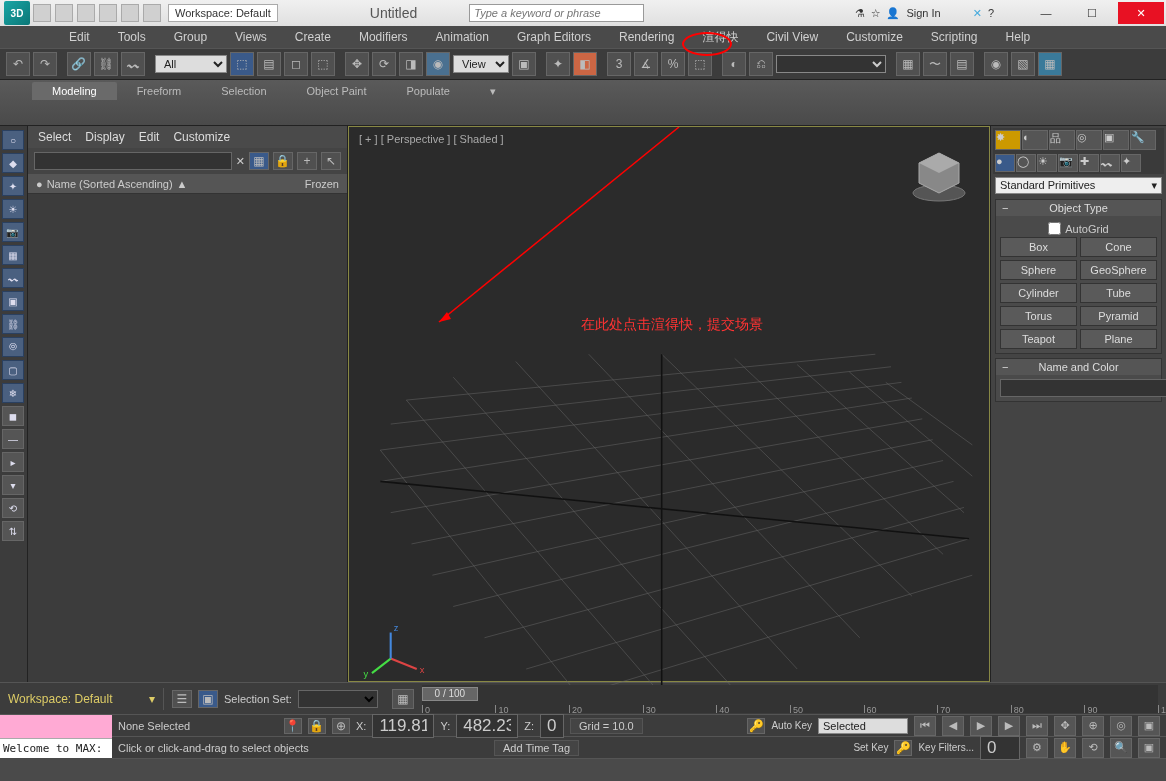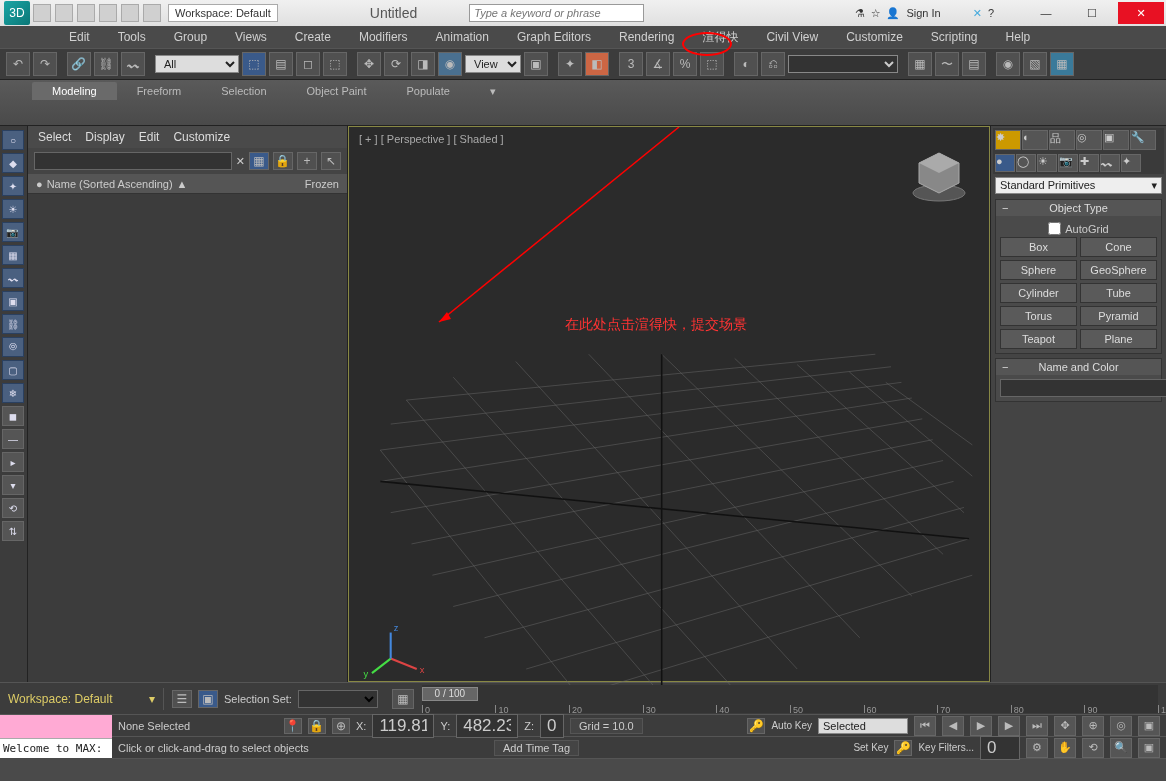--- a/index.html
+++ b/index.html
@@ -1,19 +1,19 @@
 <!DOCTYPE html>
 <html><head>
 <meta charset="utf-8">
 <style>
 * { margin: 0; padding: 0; box-sizing: border-box; font-family: "Segoe UI", Tahoma, sans-serif; }
 body { width: 1166px; height: 781px; background: #4a4a4a; overflow: hidden; position: relative; font-size: 11px; color: #ccc; }
 
 .titlebar { height: 26px; background: linear-gradient(#f0f0f0,#e0e0e0); display: flex; align-items: center; color: #333; gap: 2px; padding-left: 4px; }
-.titlebar .logo { width: 26px; height: 24px; background: linear-gradient(135deg,#1aa5a5,#0b7777); border-radius: 2px; display: flex; align-items: center; justify-content: center; color: white; font-weight: normal; font-size: 12px; }
+.titlebar .logo { width: 26px; height: 24px; background: linear-gradient(135deg,#1aa5a5,#0b7777); border-radius: 2px; display: flex; align-items: center; justify-content: center; color: white; font-weight: bold; font-size: 10px; }
 .titlebar .small-icon { width: 18px; height: 18px; background: #d0d0d0; border: 1px solid #aaa; display: inline-block; margin: 0 1px; }
 .titlebar .ws-label { font-size: 11px; padding: 2px 6px; border: 1px solid #aaa; background: white; margin-left: 4px; }
 .titlebar .title-text { flex: 0 0 auto; margin-left: 90px; font-size: 14px; color: #555; }
 .titlebar .search-box { border: 1px solid #999; width: 175px; height: 18px; padding: 0 4px; font-style: italic; color: #888; font-size: 11px; margin-left: 50px; }
 .titlebar .right-icons { margin-left: auto; display: flex; align-items: center; gap: 6px; padding-right: 2px; }
 .win-btn { width: 40px; height: 22px; display: flex; align-items: center; justify-content: center; color: #333; }
 .win-btn.close { background: #e81123; color: white; width: 46px; }
 
 .menubar { height: 22px; background: #4a4a4a; display: flex; align-items: center; gap: 0; padding-left: 55px; color: #d0d0d0; font-size: 12px; }
 .menubar .menu-item { padding: 2px 14px; cursor: default; }
@@ -136,21 +136,21 @@
 <div class="annotation-circle" style="left:682px; top:32px; width:50px; height:24px;"></div>
 
 <div class="toolbar">
   <div class="tb-btn">↶</div>
   <div class="tb-btn">↷</div>
   <div class="tb-sep"></div>
   <div class="tb-btn">🔗</div>
   <div class="tb-btn">⛓</div>
   <div class="tb-btn">〰</div>
   <div class="tb-sep"></div>
-  <select class="tb-dropdown" style="width:84px"><option>All</option></select>
+  <select class="tb-dropdown" style="width:72px"><option>All</option></select>
   <div class="tb-btn" style="background:#3a5a8a">⬚</div>
   <div class="tb-btn">▤</div>
   <div class="tb-btn">◻</div>
   <div class="tb-btn">⬚</div>
   <div class="tb-sep"></div>
   <div class="tb-btn">✥</div>
   <div class="tb-btn">⟳</div>
   <div class="tb-btn">◨</div>
   <div class="tb-btn" style="background:#4a7090">◉</div>
   <select class="tb-dropdown" style="width:56px"><option>View</option></select>
@@ -341,21 +341,21 @@
       <div class="rollout-body">
         <div class="color-row">
           <input style="">
 
         </div>
       </div>
     </div>
   </div>
 </div>
 
-<div class="annotation-text" style="left:565px; top:316px;">在此处点击渲得快，提交场景</div>
+<div class="annotation-text" style="left:581px; top:316px;">在此处点击渲得快，提交场景</div>
 
 <div class="timeline-area">
   <div class="ws-default">
       <span>Workspace: Default</span>
       <span>▾</span>
     </div>
   <div class="selset">
     <span class="tb-btn" style="width:20px;height:18px">☰</span>
     <span class="tb-btn" style="width:20px;height:18px;background:#3a5a8a">▣</span>
     <span>Selection Set:</span>

